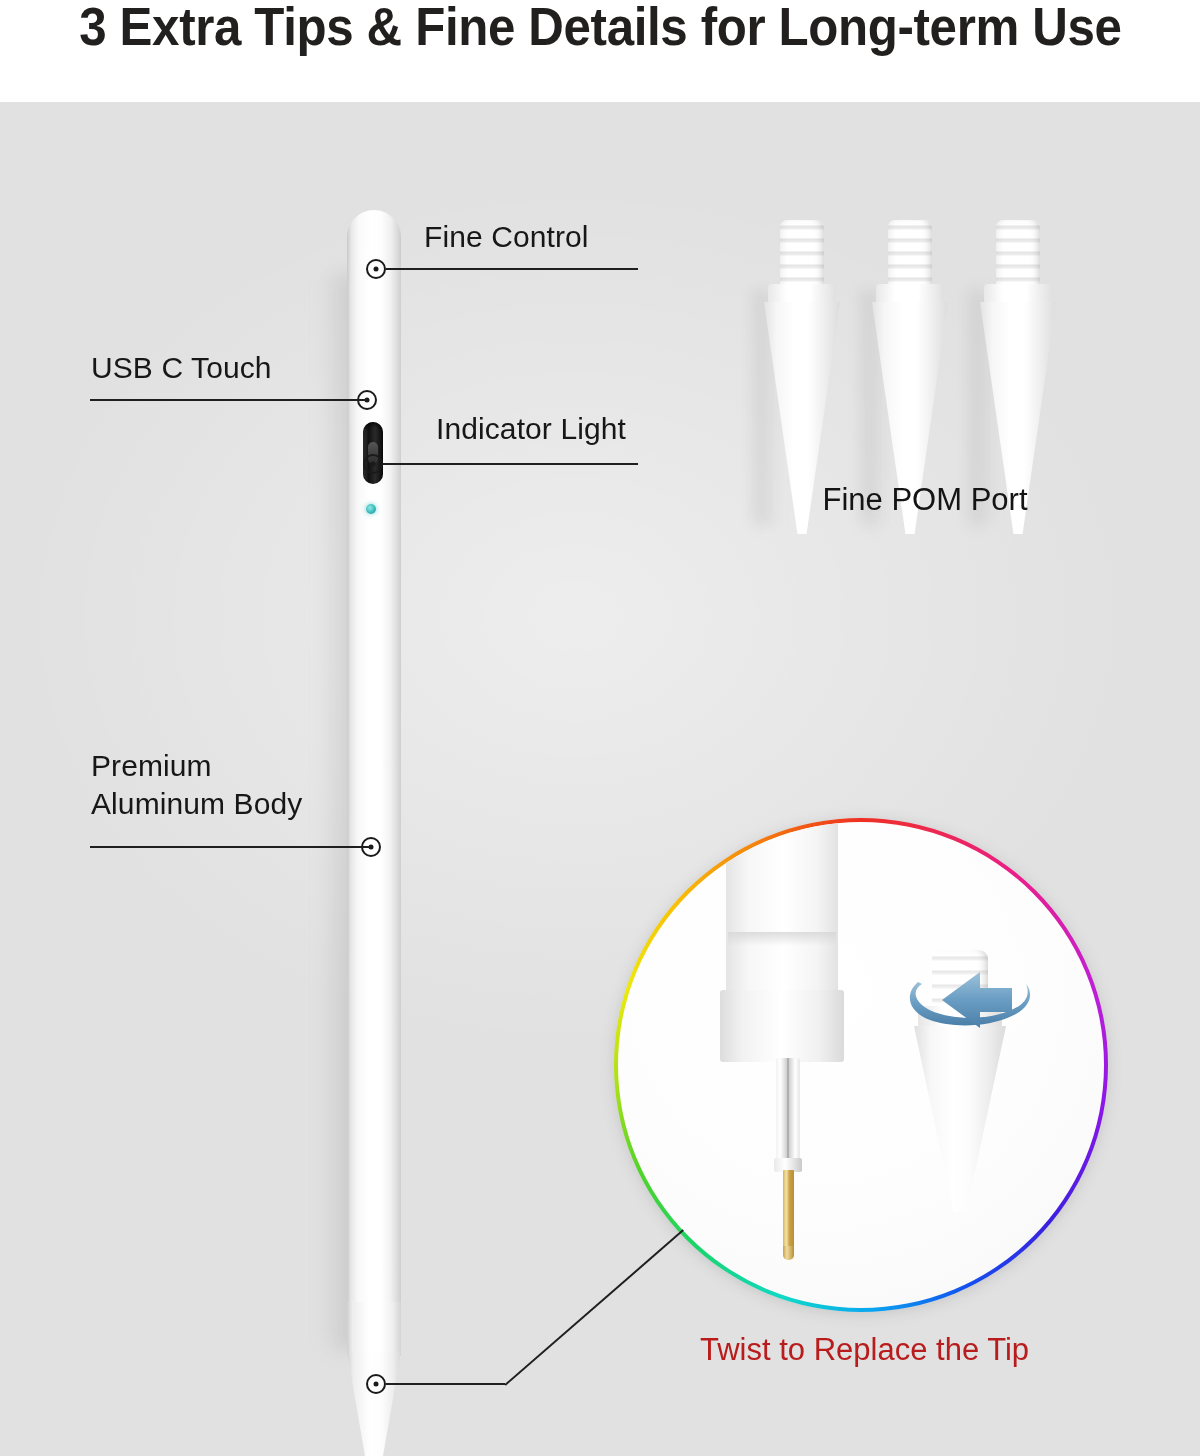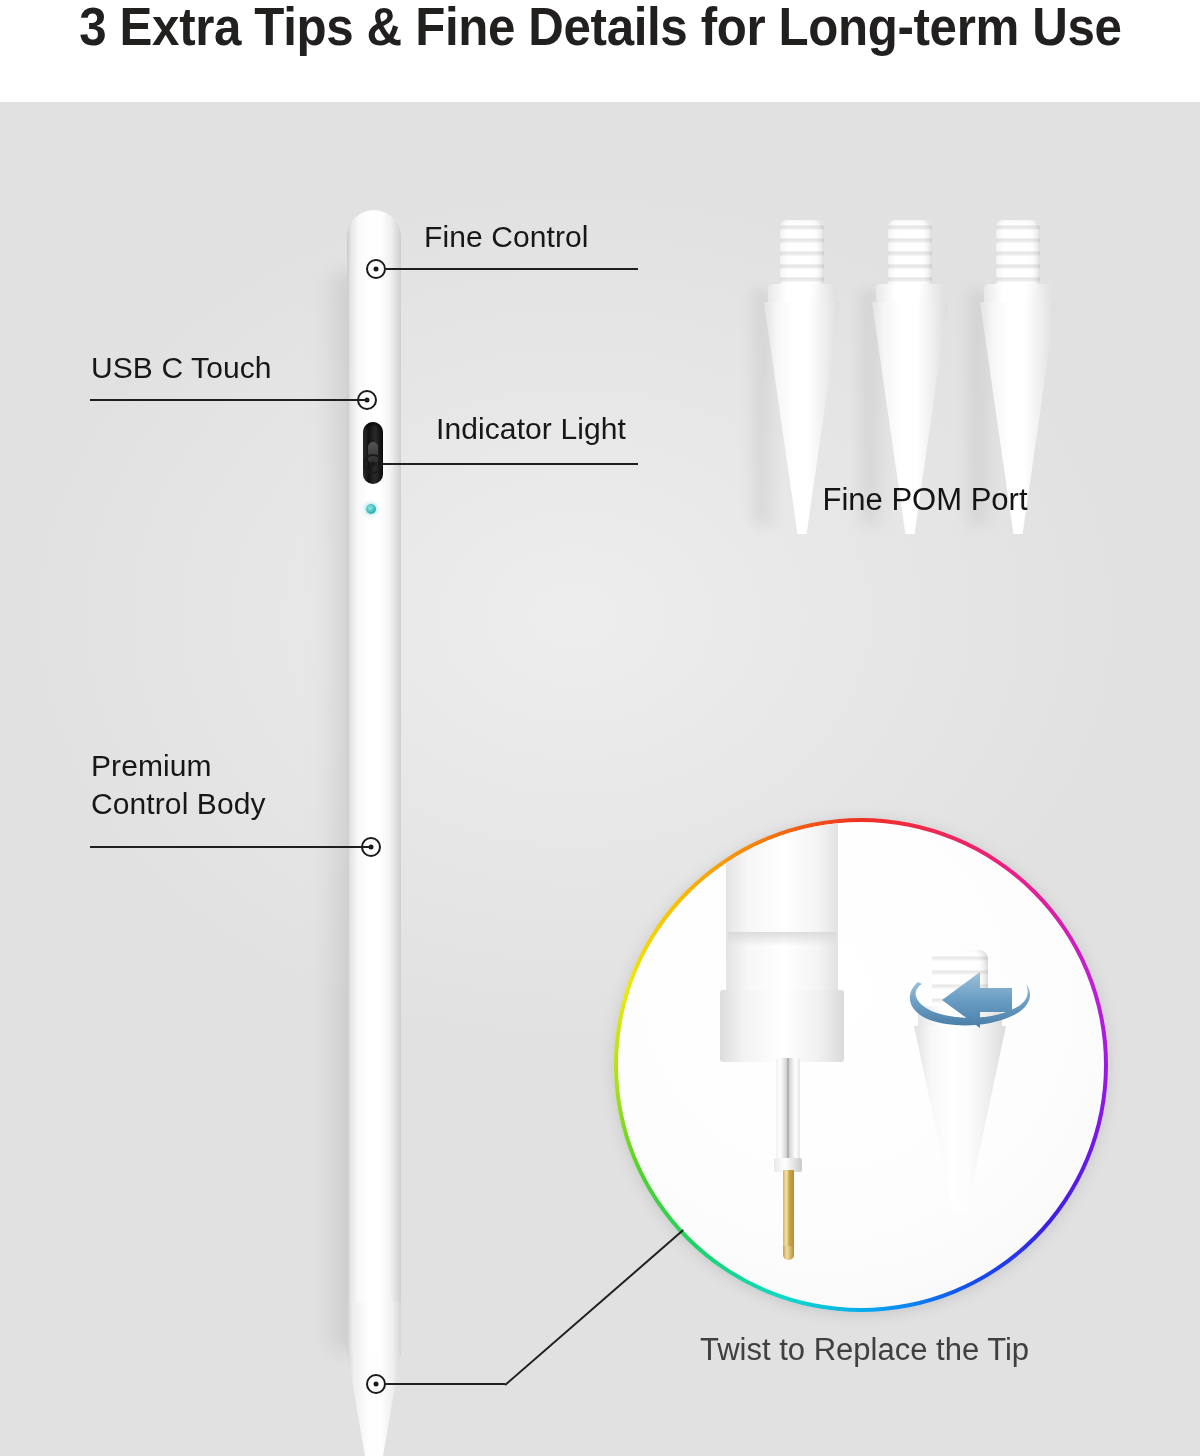--- a/index.html
+++ b/index.html
@@ -255,21 +255,21 @@
     position:absolute;left:4px;top:76px;width:92px;height:186px;
     background:linear-gradient(to right,#e0e0e0 0%,#f7f7f7 18%,#ffffff 42%,#fcfcfc 60%,#eeeeee 80%,#dbdbdb 100%);
     clip-path:polygon(0% 0%, 100% 0%, 57% 100%, 43% 100%);
   }
   
   .rot-arrow{position:absolute;left:276px;top:120px;width:150px;height:96px;}
 
   
   #twist-caption{
     position:absolute;left:700px;top:1230px;
-    font-size:31px;color:#404040;white-space:nowrap;
+    font-size:31px;color:#b91c1c;white-space:nowrap;
   }
 </style>
 </head>
 <body>
 
 <div id="title-band">
   <div id="page-title">3 Extra Tips &amp; Fine Details for Long-term Use</div>
 </div>
 
 <div id="canvas">
@@ -294,21 +294,21 @@
   <div class="callout-label" style="left:91px;top:247px;">USB C Touch</div>
 
   <div class="marker" style="left:363px;top:352px;"></div>
   <div class="leader" style="left:383px;top:361px;width:255px;"></div>
   <div class="callout-label" style="left:420px;top:308px;margin-left:16px;">Indicator Light</div>
 
   <div class="marker" style="left:361px;top:735px;"></div>
   <div class="leader" style="left:90px;top:744px;width:281px;"></div>
   <div class="callout-label two-line" style="left:91px;top:645px;">
     <span style="white-space:pre-line;">Premium
-Control Body</span>
+Aluminum Body</span>
   </div>
 
   <div id="tips-group">
     <div class="tip" style="left:0px;top:0px;">
       <div class="tshadow"></div>
       <div class="thread"></div>
       <div class="flange"></div>
       <div class="cone"></div>
     </div>
     <div class="tip" style="left:108px;top:0px;">

